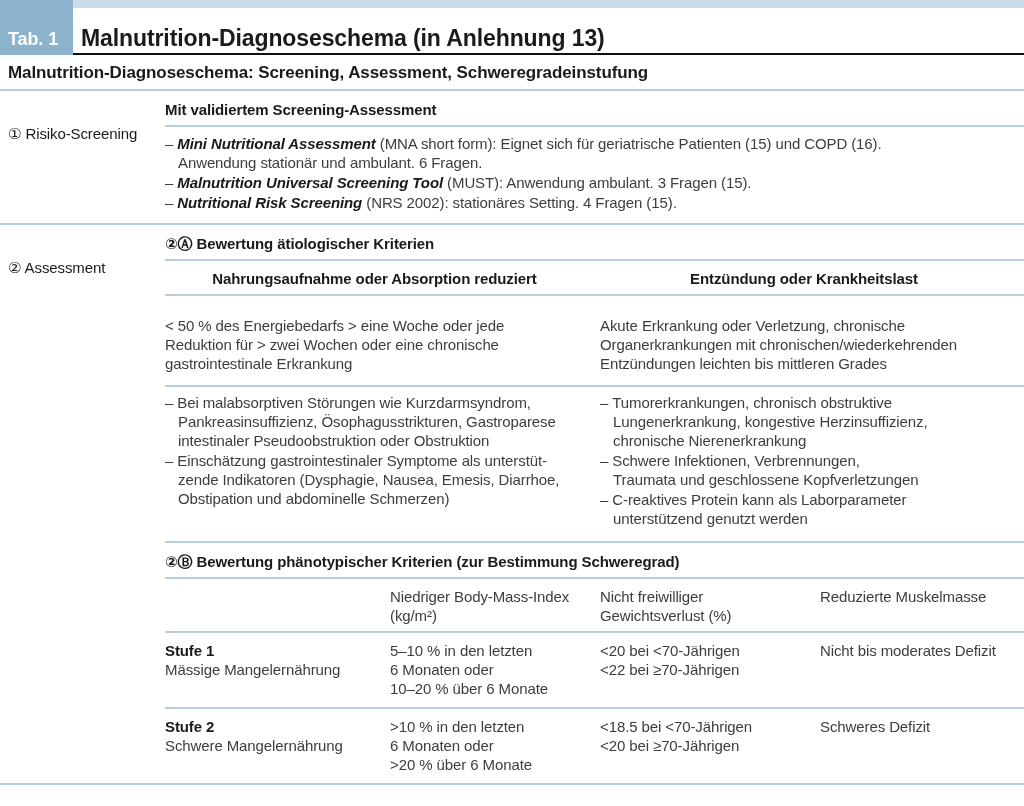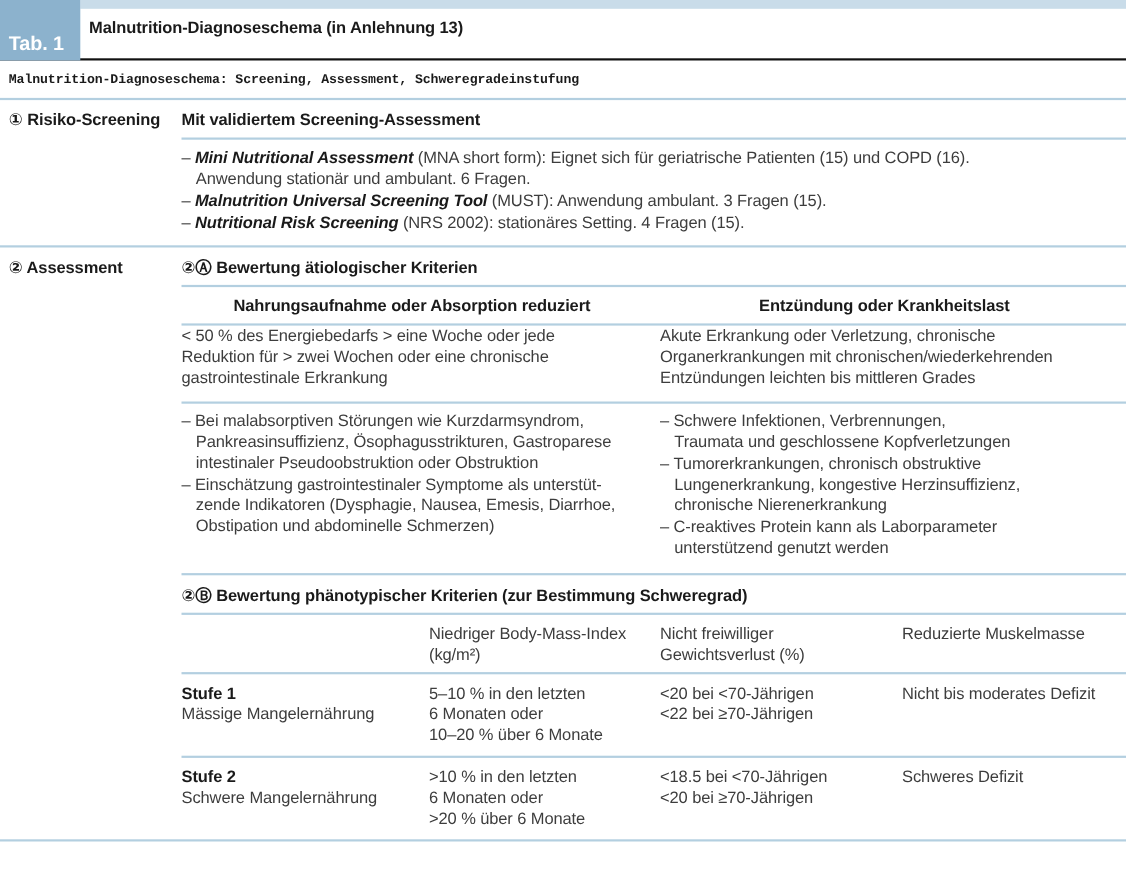--- a/index.html
+++ b/index.html
@@ -22,48 +22,48 @@
 
   
   .hdr{position:relative;height:55px;border-bottom:2px solid #111;}
   .tab-badge{
     position:absolute;left:0;top:0;width:73px;height:55px;
     background:var(--tabblue);color:#fff;font-weight:bold;font-size:18px;
     display:flex;align-items:flex-end;padding:0 0 6px 8px;
   }
   .top-strip{position:absolute;left:73px;top:0;right:0;height:8px;background:var(--strip);}
   .title{
-    position:absolute;left:81px;top:16px;right:8px;
-    font-weight:bold;color:var(--ink);font-size:15px;line-height:20px;
+    position:absolute;left:81px;top:28px;right:8px;
+    font-weight:bold;color:var(--ink);font-size:23px;line-height:20px;
   }
 
   .row{border-bottom:2px solid var(--line);}
-  .subtitle-row{padding:8px 8px 7px 8px;font-weight:bold;color:var(--ink);font-size:12px;font-family:Liberation Mono, monospace;}
+  .subtitle-row{padding:8px 8px 7px 8px;font-weight:bold;color:var(--ink);font-size:17px;}
   .definition-row{padding:6px 8px 7px 8px;}
 
   .section{display:grid;grid-template-columns:165px 1fr;}
-  .section-label{padding:9px 8px 0 8px;font-weight:bold;color:var(--ink);}
+  .section-label{padding:9px 8px 0 8px;font-weight:normal;color:var(--ink);margin-top:24px;}
   .rcol{min-width:0;}
 
   .blk-head{padding:9px 8px 6px 0;font-weight:bold;color:var(--ink);border-bottom:2px solid var(--line);}
   .pad-r{padding-right:8px;}
 
   .bullets{padding:7px 8px 10px 0;}
   .bullet{padding-left:13px;text-indent:-13px;margin-bottom:1px;}
   .bullet .dash{margin-right:4px;}
   .b{font-weight:bold;color:var(--ink);font-style:italic;}
   .pre{white-space:pre-line;}
 
   
   .et-grid{display:grid;grid-template-columns:435px 1fr;}
   .et-grid>div{min-width:0;padding-right:16px;}
   .et-head{border-bottom:2px solid var(--line);text-align:center;}
   .et-head>div{padding-top:8px;padding-bottom:6px;font-weight:bold;color:var(--ink);}
   .et-para{border-bottom:2px solid var(--line);}
-  .et-para>div{padding-top:0;padding-bottom:12px;}
+  .et-para>div{padding-top:20px;padding-bottom:12px;}
   .et-bul{border-bottom:2px solid var(--line);}
   .et-bul>div{padding-top:6px;padding-bottom:12px;}
 
   
   .ph-grid{display:grid;grid-template-columns:225px 210px 220px 1fr;}
   .ph-grid>div{min-width:0;padding-right:14px;}
   .ph-colhead{border-bottom:2px solid var(--line);}
   .ph-colhead>div{padding-top:8px;padding-bottom:6px;}
   .ph-row{border-bottom:2px solid var(--line);}
   .ph-row>div{padding-top:8px;padding-bottom:9px;}
@@ -135,27 +135,27 @@
 intestinaler Pseudoobstruktion oder Obstruktion</span>
           </div>
           <div class="bullet">
             <span class="dash">–</span><span class="pre">Einschätzung gastrointestinaler Symptome als unterstüt-
 zende Indikatoren (Dysphagie, Nausea, Emesis, Diarrhoe,
 Obstipation und abdominelle Schmerzen)</span>
           </div>
         </div>
         <div>
           <div class="bullet">
-            <span class="dash">–</span><span class="pre">Schwere Infektionen, Verbrennungen,
-Traumata und geschlossene Kopfverletzungen</span>
-          </div>
-          <div class="bullet">
             <span class="dash">–</span><span class="pre">Tumorerkrankungen, chronisch obstruktive
 Lungenerkrankung, kongestive Herzinsuffizienz,
 chronische Nierenerkrankung</span>
+          </div>
+          <div class="bullet">
+            <span class="dash">–</span><span class="pre">Schwere Infektionen, Verbrennungen,
+Traumata und geschlossene Kopfverletzungen</span>
           </div>
           <div class="bullet">
             <span class="dash">–</span><span class="pre">C-reaktives Protein kann als Laborparameter
 unterstützend genutzt werden</span>
           </div>
         </div>
       </div>
 
       <div class="blk-head pad-r">②Ⓑ Bewertung phänotypischer Kriterien (zur Bestimmung Schweregrad)</div>
 

